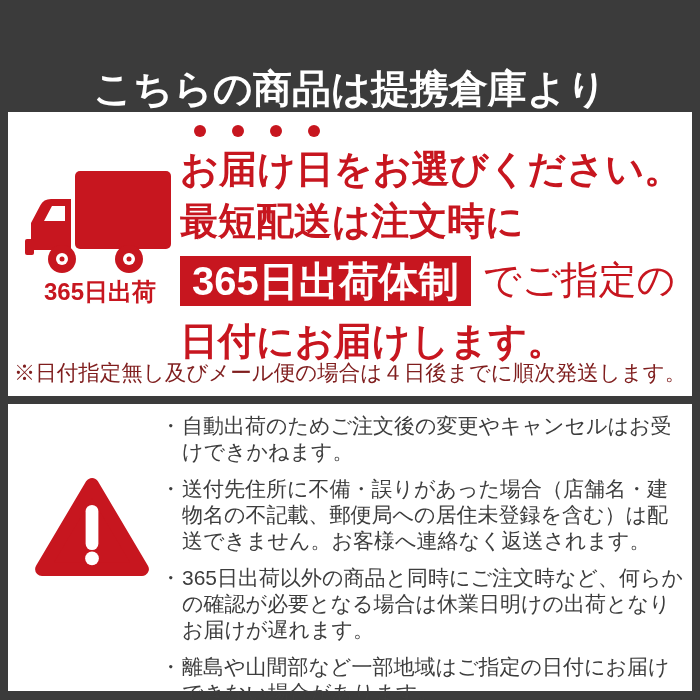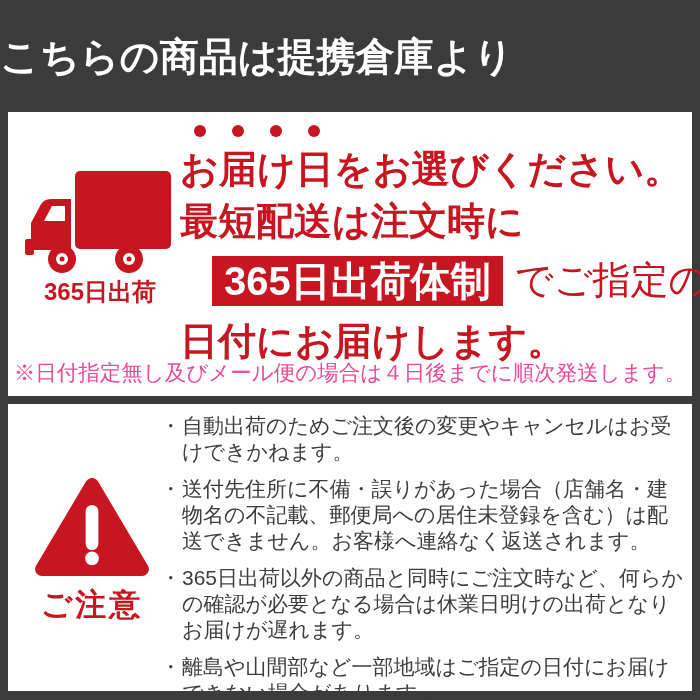--- a/index.html
+++ b/index.html
@@ -7,21 +7,21 @@
   body {
     position:relative;
     background:#3b3b3b;
     font-family:"Liberation Sans", sans-serif;
     overflow:hidden;
   }
 
   
   .banner {
     position:absolute; top:0; left:0; width:700px; height:112px;
-    display:flex; flex-direction:row; justify-content:space-between; align-items:center;
+    display:flex; flex-direction:column; justify-content:flex-end; align-items:center;
     color:#ffffff; font-weight:700; font-size:39px; line-height:47px;
     text-align:center; white-space:nowrap;
   }
 
   
   .panel { position:absolute; left:8px; width:684px; background:#ffffff; }
   .panel-shipping { top:112px; height:284px; }
   .panel-caution  { top:404px; height:287px; }
 
   
@@ -29,27 +29,27 @@
   .truck-col svg { display:block; margin:0 auto; }
   .truck-label { margin-top:0px; font-size:24px; font-weight:700; color:#c7161f; white-space:nowrap; }
 
   .ship-content { position:absolute; left:172px; top:13px; }
   .dots { display:flex; margin-left:14px; margin-bottom:6px; height:12px; }
   .dots i { width:12px; height:12px; border-radius:50%; background:#c7161f; margin-right:26px; }
   .ship-h { font-size:38px; font-weight:700; color:#c7161f; line-height:52px; white-space:nowrap; }
   .ship-row { display:flex; align-items:center; margin-top:8px; }
   .hl-box {
     display:inline-block; background:#c7161f; color:#ffffff;
-    font-size:40px; font-weight:700; line-height:50px; padding:0 12px; white-space:nowrap;margin-left:32px;
+    font-size:40px; font-weight:700; line-height:50px; padding:0 12px; white-space:nowrap;
   }
   .hl-suffix { font-size:38px; font-weight:400; color:#c7161f; margin-left:12px; white-space:nowrap; }
   .ship-h3 { font-size:38px; font-weight:700; color:#c7161f; line-height:46px; margin-top:12px; white-space:nowrap; }
   .ship-note {
     position:absolute; left:0; bottom:9px; width:100%;
-    text-align:center; font-size:21.5px; color:#ec4899; white-space:nowrap;
+    text-align:center; font-size:21.5px; color:#7f1d1d; white-space:nowrap;
   }
 
   
   .caution-col { position:absolute; left:14px; top:70px; width:140px; text-align:center; }
   .caution-col svg { display:block; margin:0 auto; }
   .caution-label { margin-top:6px; font-size:31px; font-weight:700; color:#c7161f; letter-spacing:3px; white-space:nowrap; }
 
   .caution-list { position:absolute; left:152px; top:9px; width:526px; list-style:none; }
   .caution-list li {
     display:flex; font-size:21px; line-height:26px; color:#3d3d3d; margin-bottom:11px;
@@ -101,21 +101,20 @@
 </div>
 
 <div class="panel panel-caution">
 
   <div class="caution-col">
     <svg width="118" height="104" viewBox="0 0 120 106">
       <path d="M60 11 L111 97 L9 97 Z" fill="#c7161f" stroke="#c7161f" stroke-width="14" stroke-linejoin="round"></path>
       <path d="M60 38 L60 71" stroke="#ffffff" stroke-width="13" stroke-linecap="round"></path>
       <circle cx="60" cy="86" r="7" fill="#ffffff"></circle>
     </svg>
-    <div class="caution-label">ご注意</div>
   </div>
 
   <ul class="caution-list">
       <li>
         <span class="bullet">・</span>
         <span>自動出荷のためご注文後の変更やキャンセルはお受けできかねます。</span>
       </li>
       <li>
         <span class="bullet">・</span>
         <span>送付先住所に不備・誤りがあった場合（店舗名・建物名の不記載、郵便局への居住未登録を含む）は配送できません。お客様へ連絡なく返送されます。</span>

